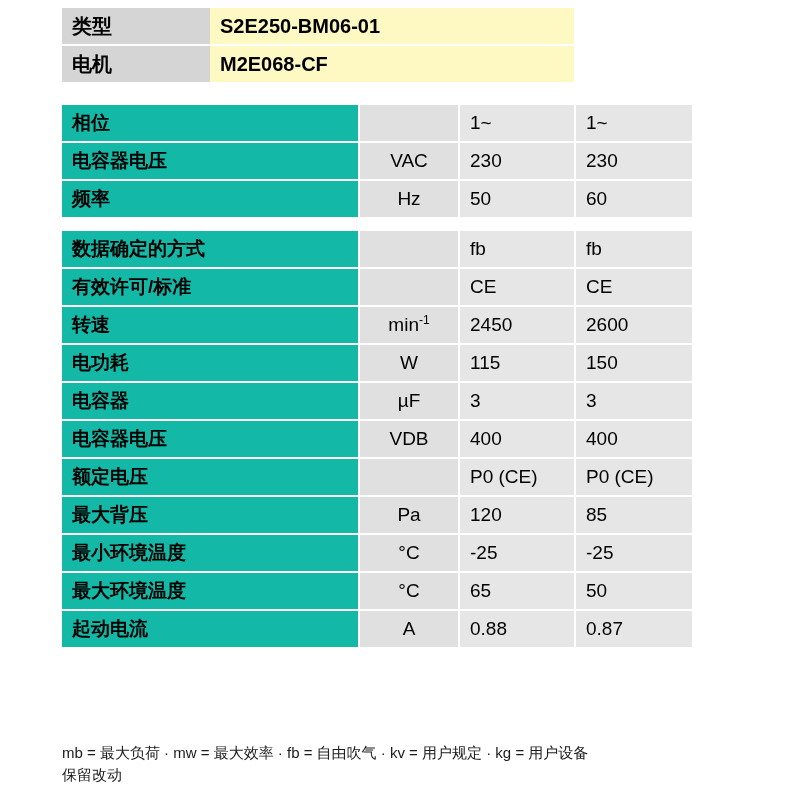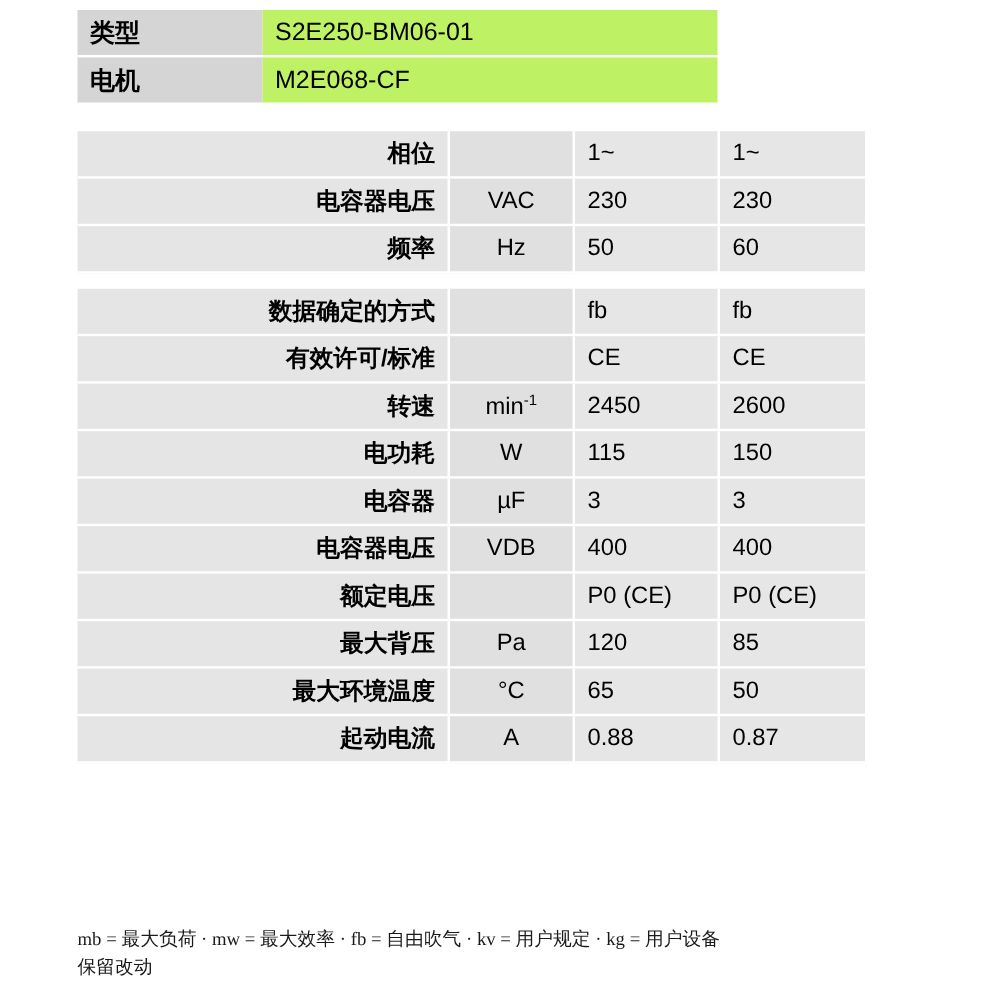--- a/index.html
+++ b/index.html
@@ -36,22 +36,22 @@
     color: #000;
     vertical-align: middle;
     border-bottom: 2px solid #ffffff;
   }
   .header-table td.lbl {
     width: 148px;
     background: #d5d5d5;
     font-weight: bold;
   }
   .header-table td.val {
-    background: #bef264;
-    font-weight: normal;
+    background: #fef9c3;
+    font-weight: bold;
   }
   
   .spec-table {
     position: absolute;
     left: 62px;
     top: 105px;
     width: 630px;
   }
   .spec-table td {
     height: 36px;
@@ -62,24 +62,23 @@
     border-bottom: 2px solid #ffffff;
     overflow: hidden;
     white-space: nowrap;
   }
   .spec-table col.c-label { width: 298px; }
   .spec-table col.c-unit  { width: 100px; }
   .spec-table col.c-v1    { width: 116px; }
   .spec-table col.c-v2    { width: 116px; }
 
   .spec-table td.label {
-    background: #e5e5e5;
+    background: #14b8a6;
     font-weight: bold;
     border-right: 2px solid #ffffff;
-    text-align: right;
   }
   .spec-table td.unit {
     background: #e0e0e0;
     border-right: 2px solid #ffffff;
     font-weight: normal;
     text-align: center;
   }
   .spec-table td.val {
     background: #e6e6e6;
     border-right: 2px solid #ffffff;
@@ -94,21 +93,20 @@
   sup { font-size: 12px; vertical-align: super; }
   
   .footnote {
     position: absolute;
     left: 62px;
     top: 742px;
     width: 660px;
     font-size: 15px;
     line-height: 1.45;
     color: #1a1a1a;
-    font-family: Liberation Serif, serif;
   }
 </style>
 </head>
 <body>
 
 <div id="sheet">
 
   <table class="header-table">
     <colgroup>
         <col style="width:148px">
@@ -203,20 +201,26 @@
         <td class="val">P0 (CE)</td>
         <td class="val">P0 (CE)</td>
       </tr>
       <tr>
         <td class="label">最大背压</td>
         <td class="unit">Pa</td>
         <td class="val">120</td>
         <td class="val">85</td>
       </tr>
       <tr>
+        <td class="label">最小环境温度</td>
+        <td class="unit">°C</td>
+        <td class="val">-25</td>
+        <td class="val">-25</td>
+      </tr>
+      <tr>
         <td class="label">最大环境温度</td>
         <td class="unit">°C</td>
         <td class="val">65</td>
         <td class="val">50</td>
       </tr>
       <tr>
         <td class="label">起动电流</td>
         <td class="unit">A</td>
         <td class="val">0.88</td>
         <td class="val">0.87</td>

